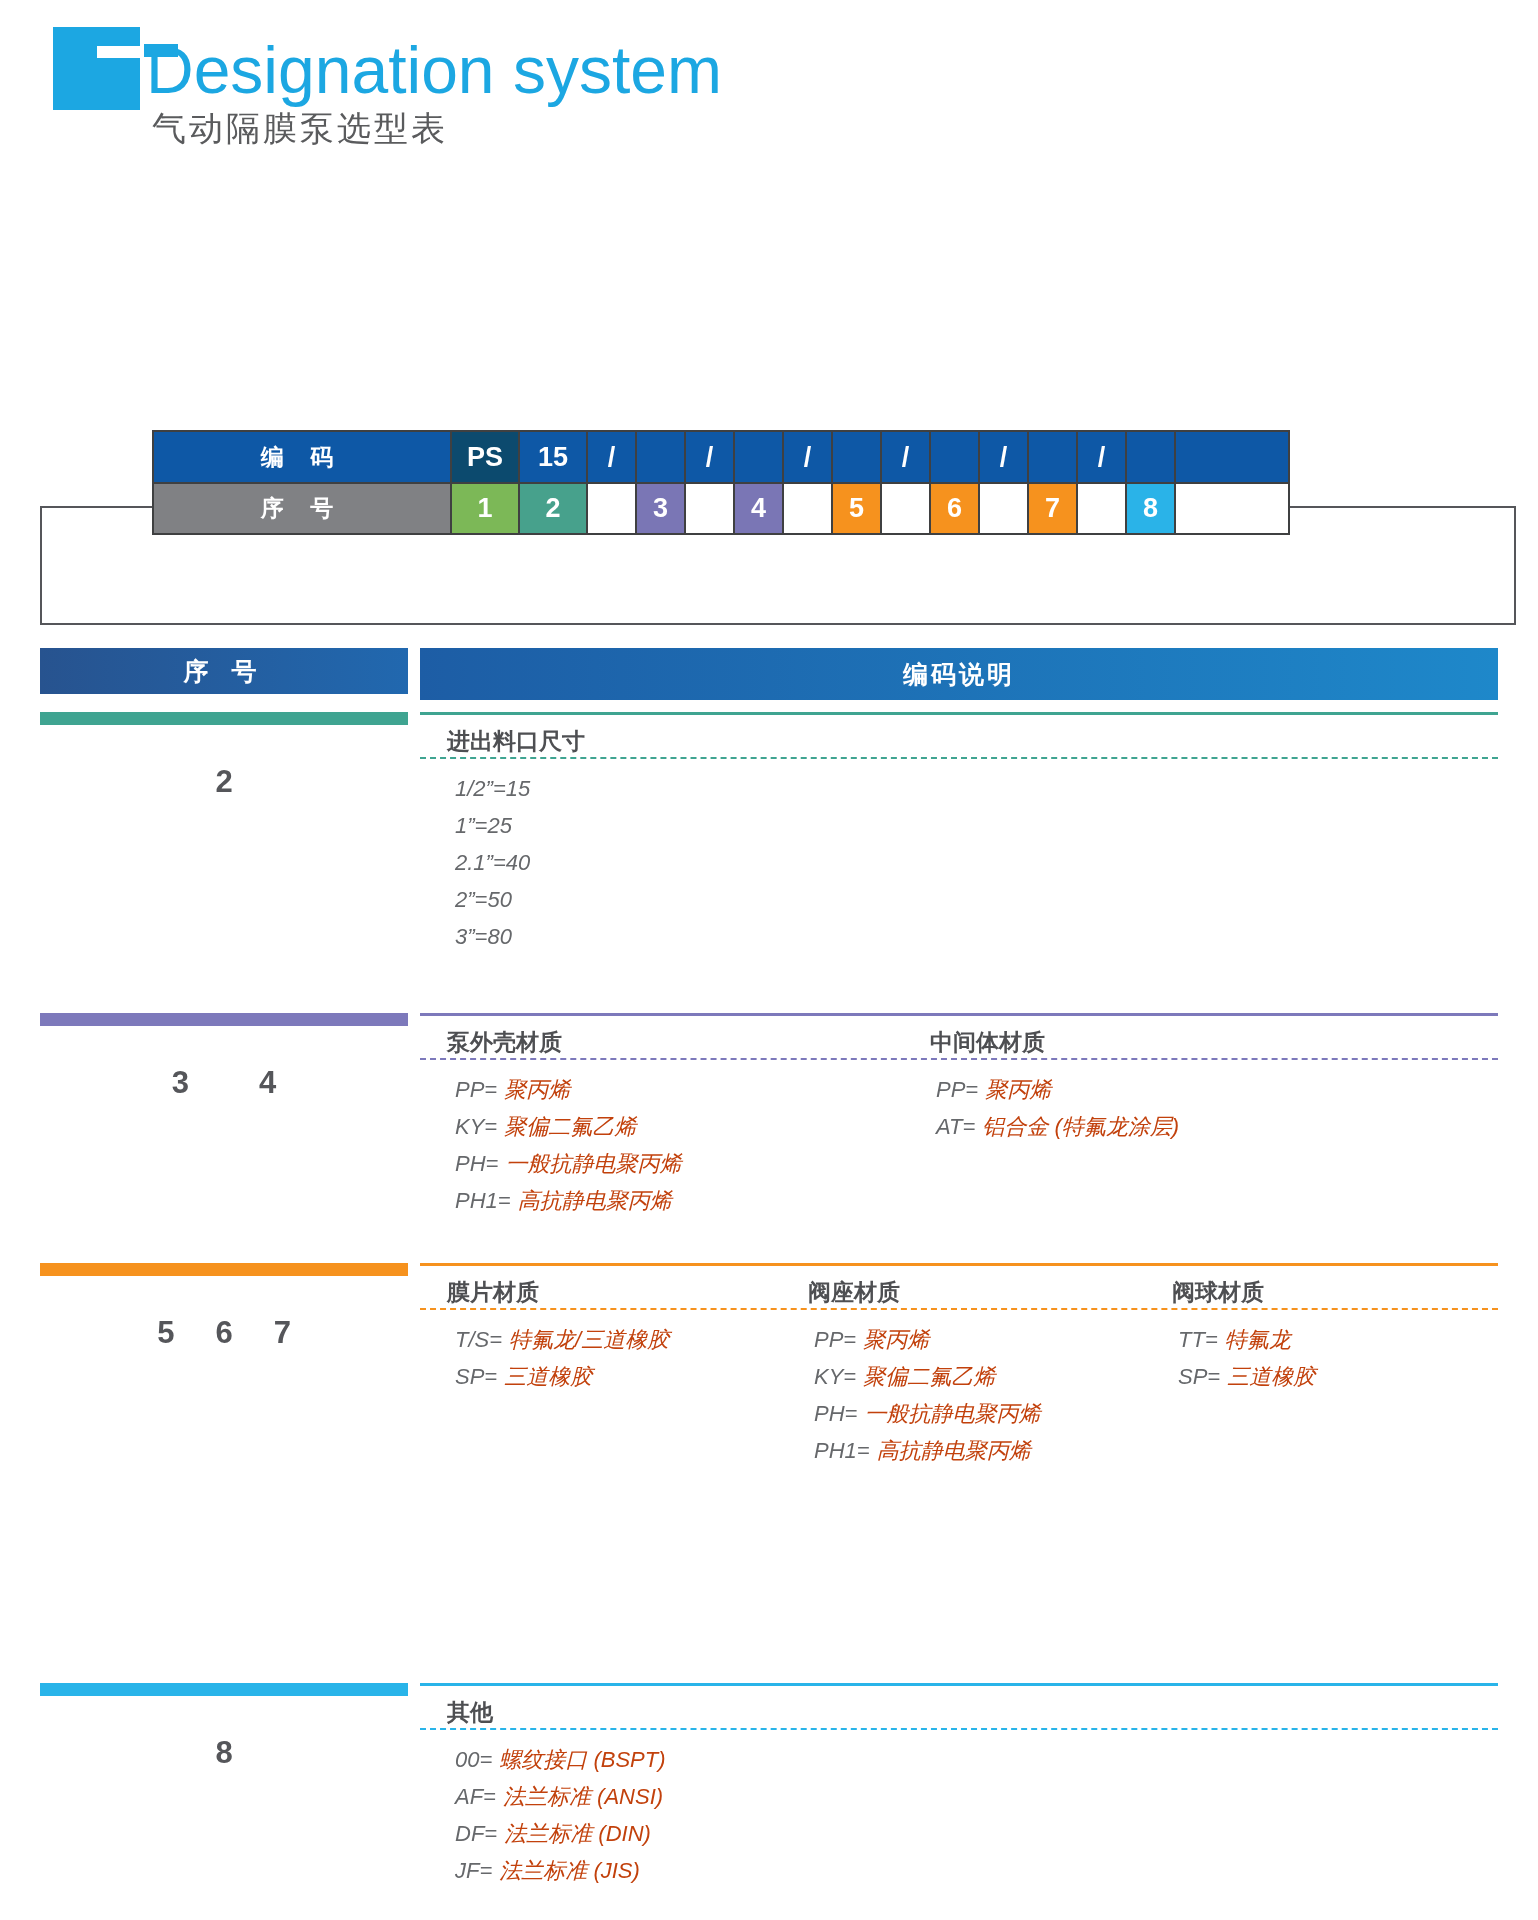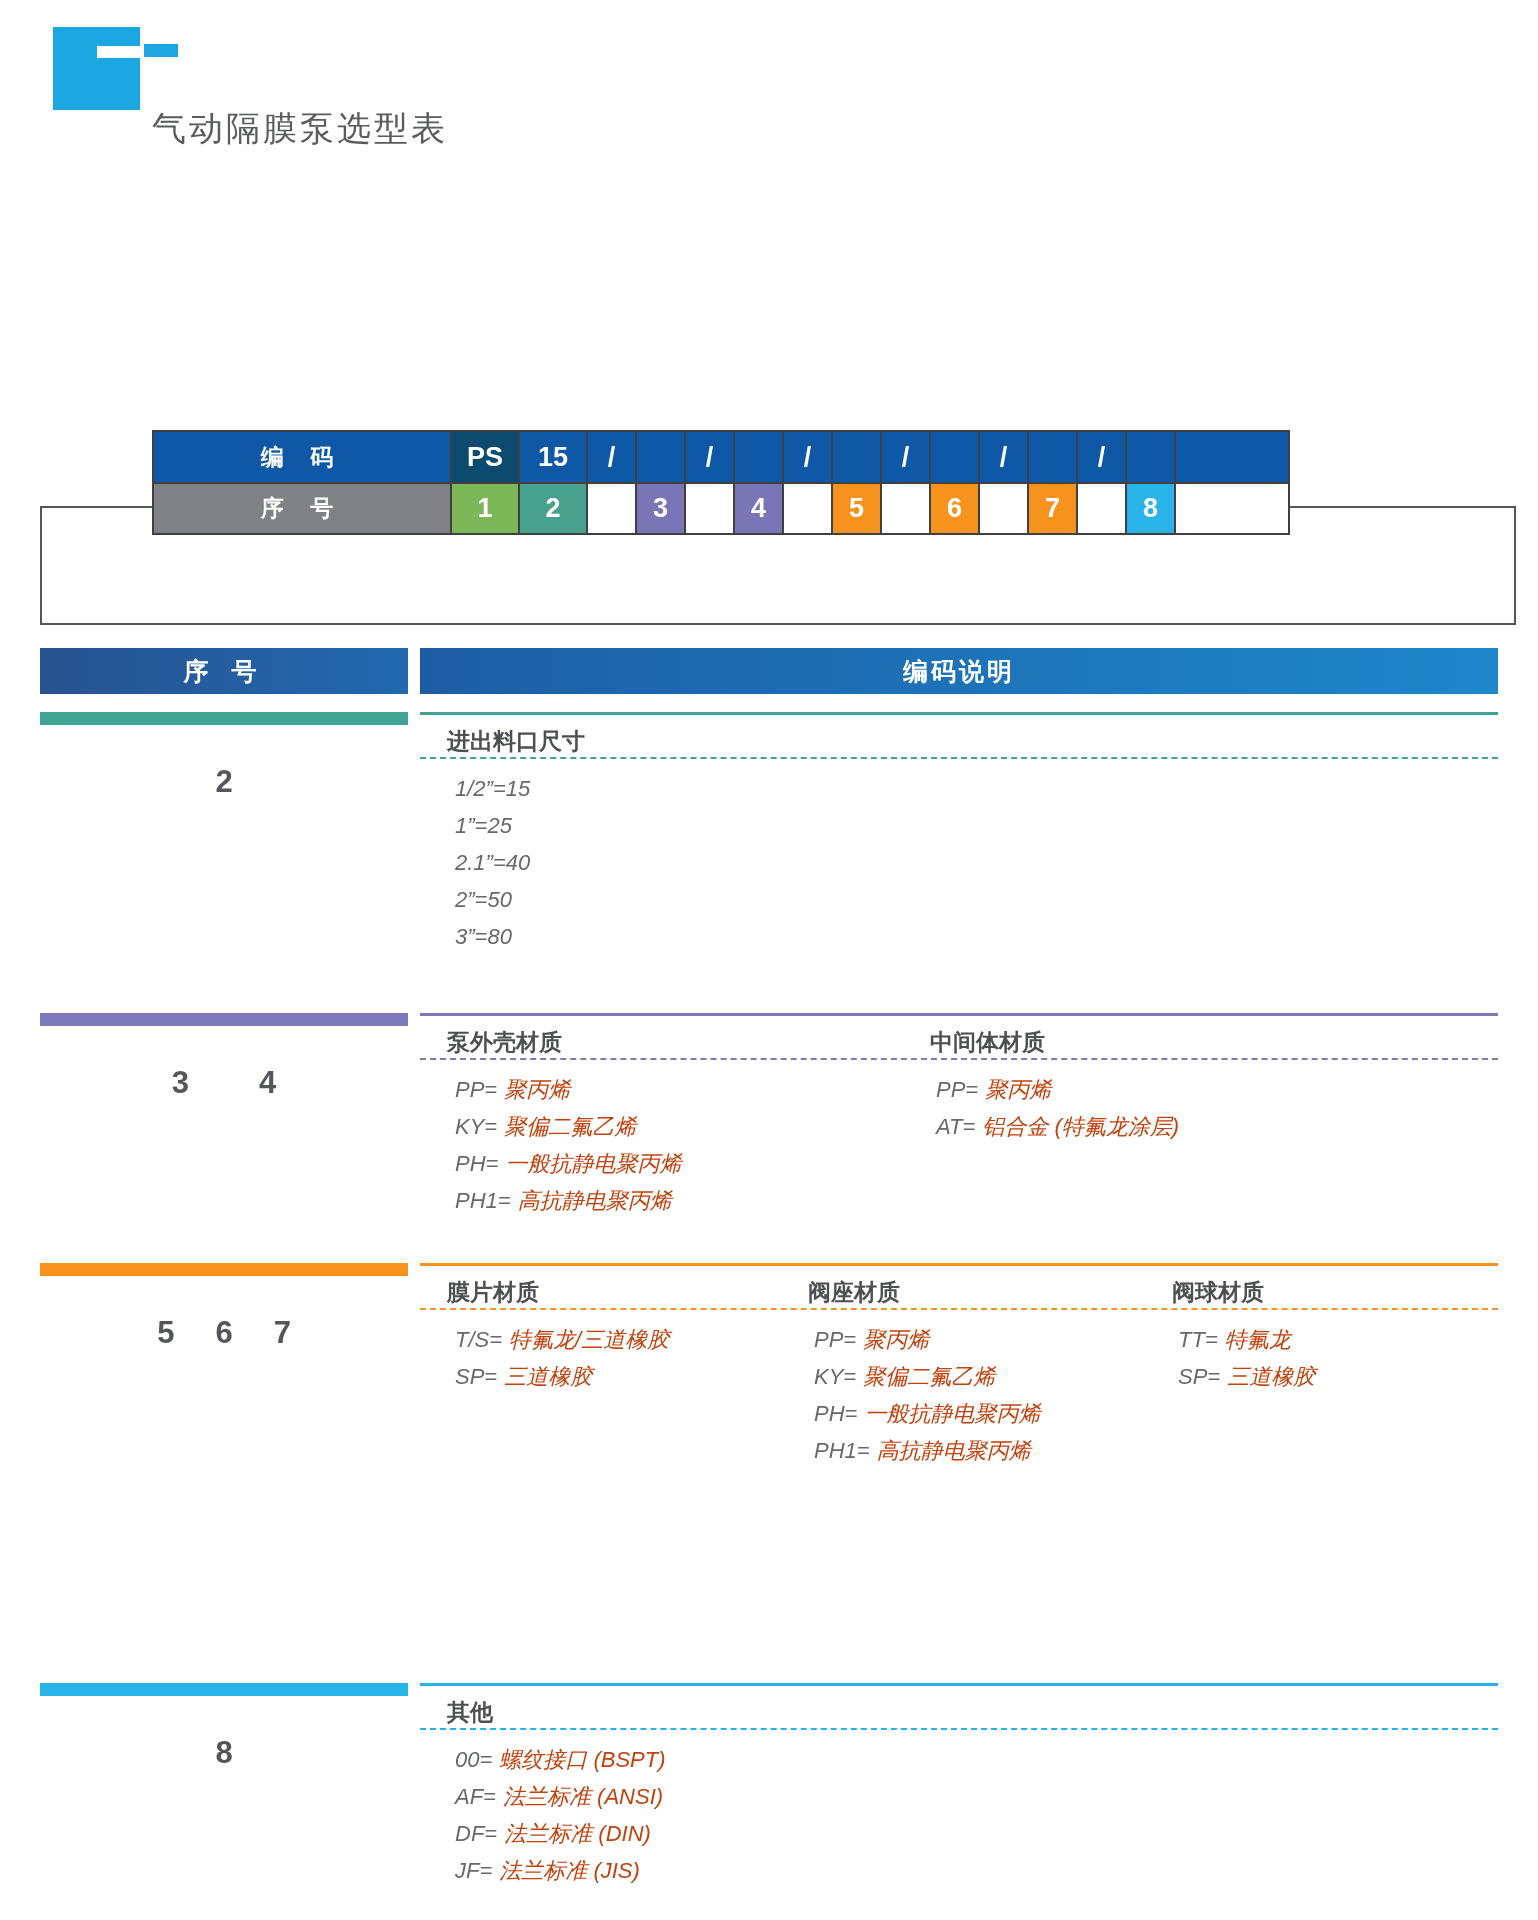--- a/index.html
+++ b/index.html
@@ -34,21 +34,21 @@
   table.ct tr.r2 td{height:49px;font-size:27px;}
   td.lbl{font-size:23px !important;letter-spacing:10px;}
   
   .legend-left{
     position:absolute;left:40px;top:648px;width:368px;height:46px;
     background:linear-gradient(90deg,#27538f,#2168af);
     display:flex;align-items:center;justify-content:center;
     color:#fff;font-weight:bold;font-size:25px;letter-spacing:8px;
   }
   .legend-right{
-    position:absolute;left:420px;top:648px;width:1078px;height:46px;
+    position:absolute;left:420px;top:648px;width:1078px;height:52px;
     background:linear-gradient(90deg,#1d5da5,#1e88ca);
     display:flex;align-items:center;justify-content:center;
     color:#fff;font-weight:bold;font-size:25px;letter-spacing:3px;
   }
   
   .sec-bar{position:absolute;left:40px;width:368px;height:13px;}
   .sec-line{position:absolute;left:420px;width:1078px;height:3px;}
   .sec-dash{position:absolute;left:420px;width:1078px;height:0;border-top:2px dashed #999;}
   .sec-nums{
     position:absolute;left:40px;width:368px;display:flex;justify-content:center;align-items:center;
@@ -62,20 +62,21 @@
   .items .desc:empty{margin-left:0;}
 </style>
 </head>
 <body>
 
 <div id="canvas">
 
   <div class="logo-square"></div>
   <div class="logo-notch"></div>
   <div class="logo-dash"></div>
+  <div class="page-title">Designation system</div>
   <div class="page-subtitle">气动隔膜泵选型表</div>
 
 
   <div class="big-box"></div>
 
   <table class="ct">
     <tbody>
         <tr class="r1">
       <td class="lbl" style="width: 296px; background: rgb(14, 88, 166);">编 码</td>
       <td style="width: 66px; background: #0c4a6e;">PS</td>

